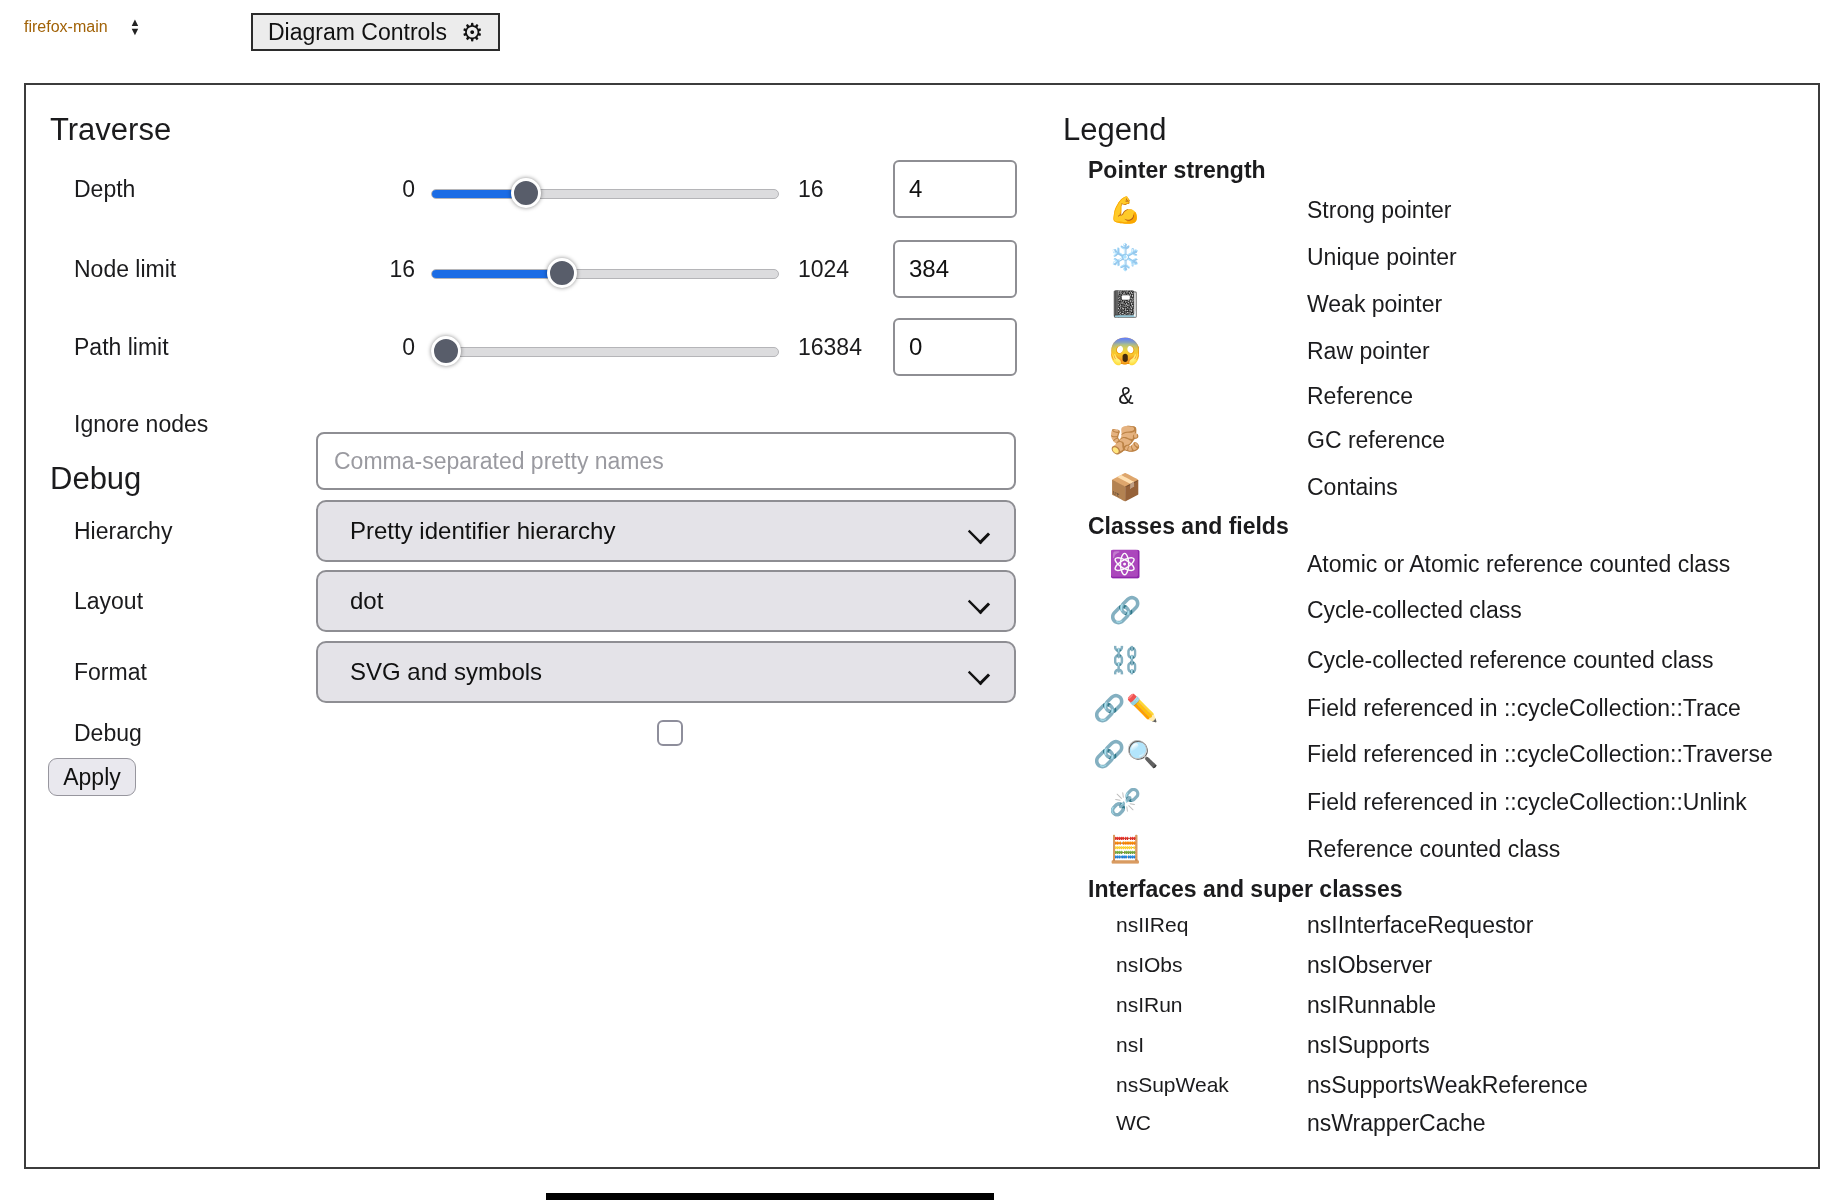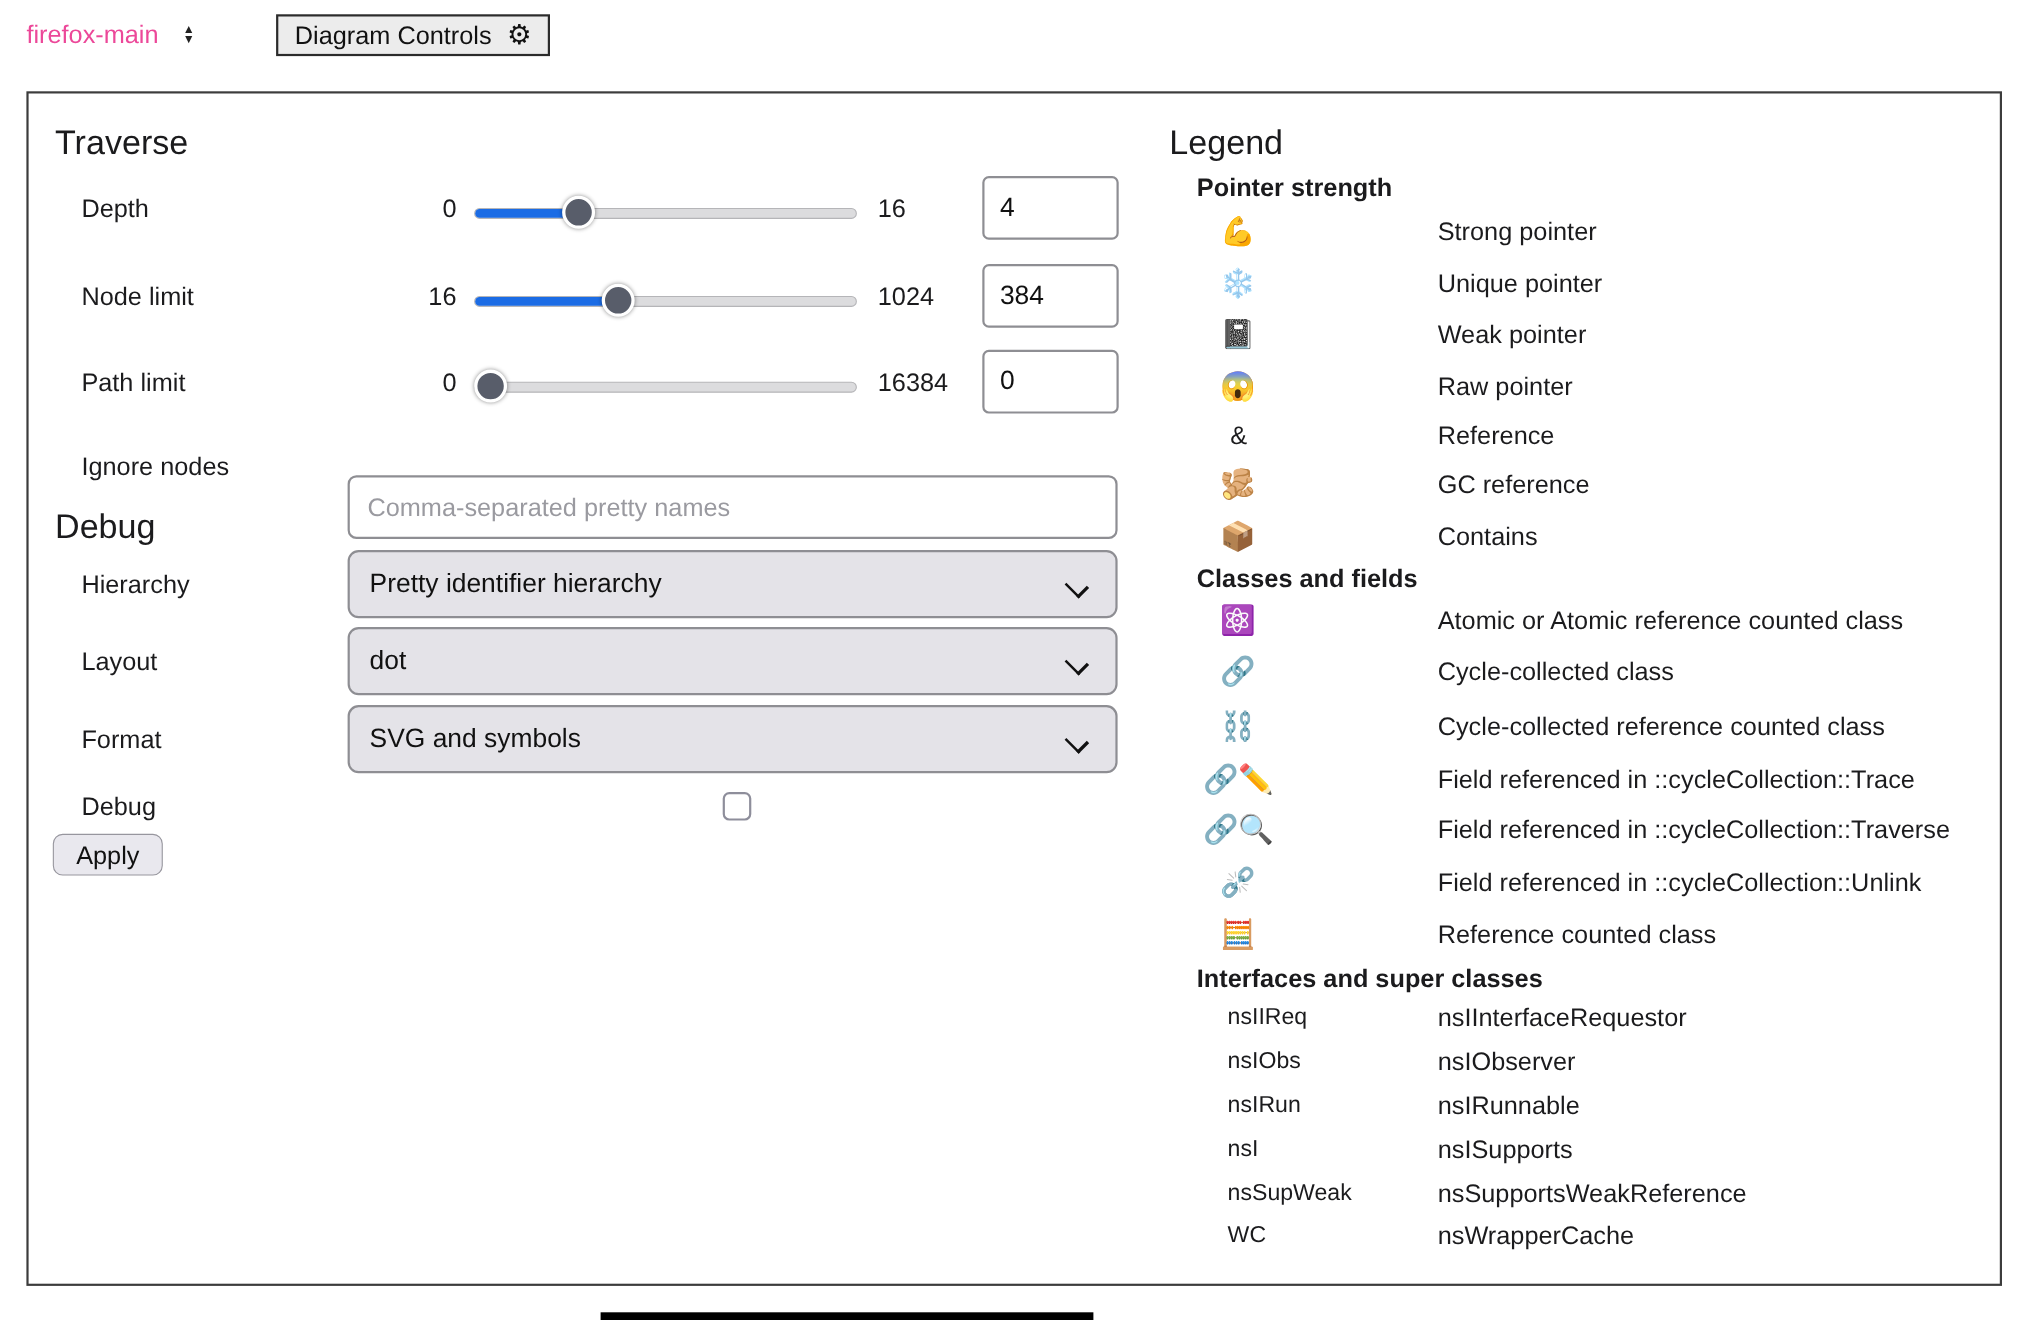--- a/index.html
+++ b/index.html
@@ -3,21 +3,21 @@
 <meta charset="utf-8">
 <style>
   html,body{margin:0;padding:0;}
   body{
     width:1838px;height:1200px;position:relative;background:#ffffff;
     font-family:"Liberation Sans", sans-serif;color:#1b1b1d;overflow:hidden;
   }
   .abs{position:absolute;}
   
   .diagram-select{left:24px;top:18px;display:flex;align-items:center;cursor:pointer;}
-  .diagram-select .name{color:#ec4899;font-size:23px;}
+  .diagram-select .name{color:#a16207;font-size:16px;}
   .updown{display:inline-flex;flex-direction:column;margin-left:22px;color:#222;}
   .updown span{font-size:11px;line-height:9px;}
   .controls-btn{
     left:251px;top:13px;height:38px;display:flex;align-items:center;
     padding:0 15px;background:#ececec;border:2px solid #2b2b2b;
     font-size:23px;color:#111;cursor:pointer;box-sizing:border-box;
   }
   .controls-btn .gear{font-size:25px;margin-left:14px;line-height:1;}
   
   .panel{left:24px;top:83px;width:1792px;height:1082px;background:#fff;
@@ -36,26 +36,26 @@
     box-shadow:0 0 4px rgba(0,0,0,.45);cursor:pointer;}
   .numbox{position:absolute;left:893px;width:124px;height:58px;box-sizing:border-box;
     border:2px solid #8e8e93;border-radius:6px;font-size:24px;padding:0 0 0 14px;
     font-family:"Liberation Sans",sans-serif;color:#111;background:#fff;outline:none;}
   .textbox{position:absolute;left:316px;width:700px;height:58px;box-sizing:border-box;
     border:2px solid #8e8e93;border-radius:8px;font-size:23px;padding:0 16px;
     font-family:"Liberation Sans",sans-serif;color:#111;background:#fff;outline:none;}
   .textbox::placeholder{color:#9a9aa0;opacity:1;}
   .selbox{position:absolute;left:316px;width:700px;height:62px;box-sizing:border-box;
     background:#e4e3e8;border:2px solid #8e8e93;border-radius:10px;cursor:pointer;
-    display:flex;align-items:center;padding:0 18px;font-size:24px;color:#111;}
+    display:flex;align-items:center;padding:0 32px;font-size:24px;color:#111;}
   .chev{position:absolute;right:26px;top:22px;width:15px;height:15px;
     border-right:3px solid #111;border-bottom:3px solid #111;transform:rotate(45deg) scale(1,0.75);}
   .checkbox{position:absolute;left:657px;top:720px;width:26px;height:26px;
     border:2px solid #8e8e9b;border-radius:6px;background:#fff;cursor:pointer;box-sizing:border-box;}
-  .apply-btn{position:absolute;left:48px;top:758px;width:100px;height:38px;
+  .apply-btn{position:absolute;left:48px;top:758px;width:88px;height:38px;
     background:#e9e8ee;border:1.5px solid #97969e;border-radius:9px;
     font-size:23px;color:#111;font-family:"Liberation Sans",sans-serif;cursor:pointer;}
   
   .leg-icon{position:absolute;left:1093px;width:66px;text-align:center;
     font-size:26px;line-height:40px;}
   .leg-label{position:absolute;left:1307px;font-size:23px;line-height:40px;white-space:nowrap;}
   .leg-abbr{position:absolute;left:1116px;font-size:21px;line-height:40px;white-space:nowrap;}
   .row40{position:absolute;height:40px;}
   .bottom-bar{position:absolute;left:546px;top:1193px;width:448px;height:7px;background:#000;}
 </style>

